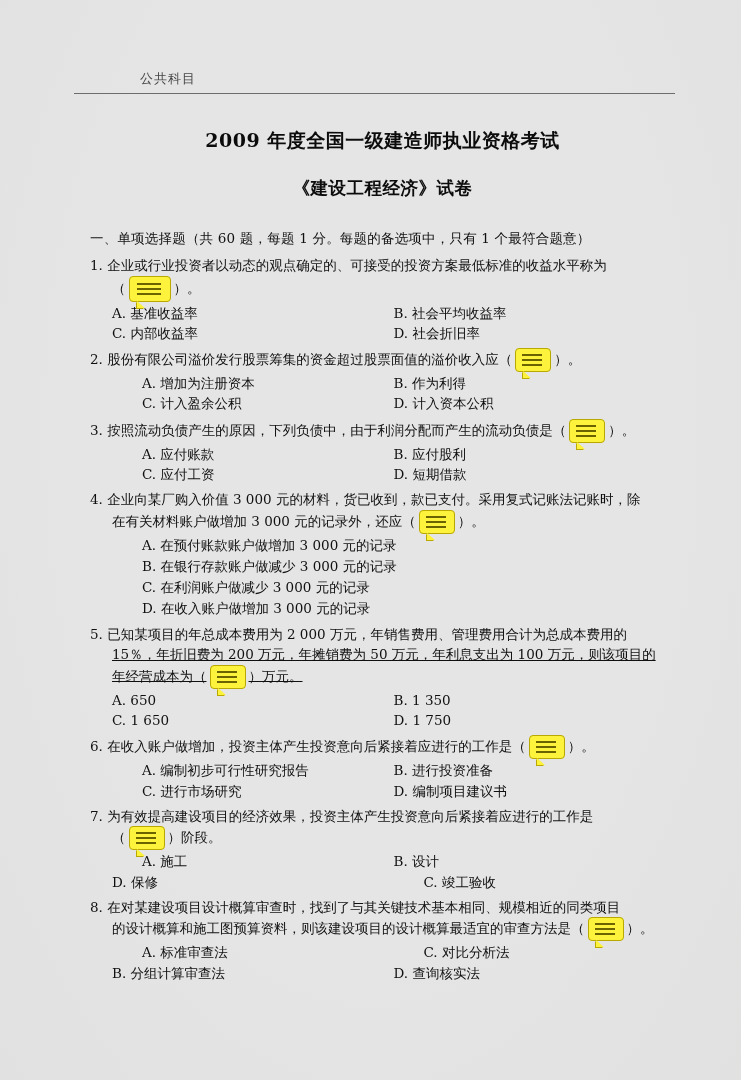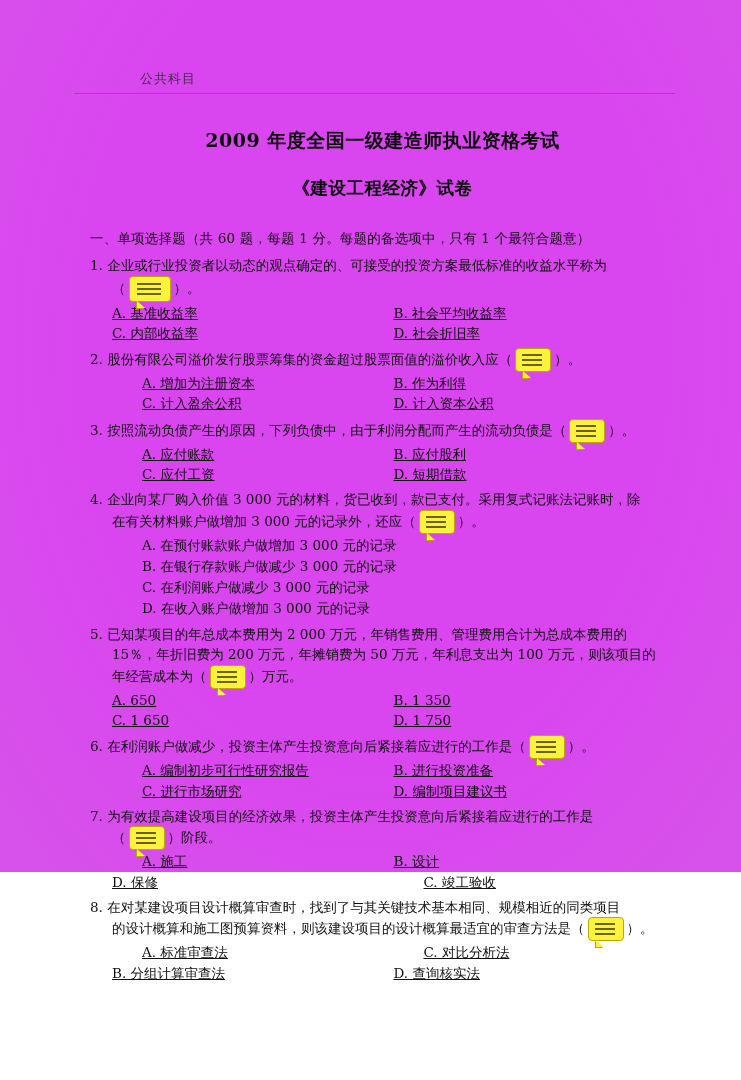--- a/index.html
+++ b/index.html
@@ -10,23 +10,23 @@
   body {
     width: 741px;
     height: 1080px;
     font-family: "DejaVu Serif", "Liberation Serif", serif;
     color: #101010;
     position: relative;
     overflow: hidden;
   }
   .page {
     width: 741px;
-    height: 872px;
+    height: 1080px;
     position: relative;
-    background: #d946ef;
+    background: #e5e5e5;
   }
   .scan-tint {
     position: absolute;
     inset: 0;
     background:
       radial-gradient(ellipse at 50% 40%, rgba(255,255,255,0.0) 55%, rgba(190,190,185,0.10) 100%);
     pointer-events: none;
   }
   
   .header-area {
@@ -90,29 +90,29 @@
     text-indent: 0;
     position: relative;
   }
   .q-line2 {
     display: block;
     padding-left: 22px;
   }
   .q-line-indent {
     display: block;
     padding-left: 22px;
+    text-decoration: underline;
   }
   .opts {
     display: flex;
     flex-wrap: wrap;
     padding-left: 22px;
     margin: 1px 0 5px 0;
     font-size: 13.5px;
     line-height: 1.5;
-    text-decoration: underline;
   }
   .opt {
     width: 50%;
     box-sizing: border-box;
     white-space: nowrap;
   }
   .opts-stack {
     padding-left: 22px;
     margin: 1px 0 5px 0;
     font-size: 13.5px;
@@ -251,21 +251,21 @@
         <div class="opt">A. 650</div>
         <div class="opt">B. 1 350</div>
         <div class="opt">C. 1 650</div>
         <div class="opt">D. 1 750</div>
       </div>
     </div>
 
     <div class="q">
       <span class="q-stem">
         <span>6.</span>
-        <span>在利润账户做减少，投资主体产生投资意向后紧接着应进行的工作是（</span><span class="note note-sm"></span><span>）。</span>
+        <span>在收入账户做增加，投资主体产生投资意向后紧接着应进行的工作是（</span><span class="note note-sm"></span><span>）。</span>
       </span>
       <div class="opts">
         <div class="opt pad-l2">A. 编制初步可行性研究报告</div>
         <div class="opt">B. 进行投资准备</div>
         <div class="opt pad-l2">C. 进行市场研究</div>
         <div class="opt">D. 编制项目建议书</div>
       </div>
     </div>
 
     <div class="q">

